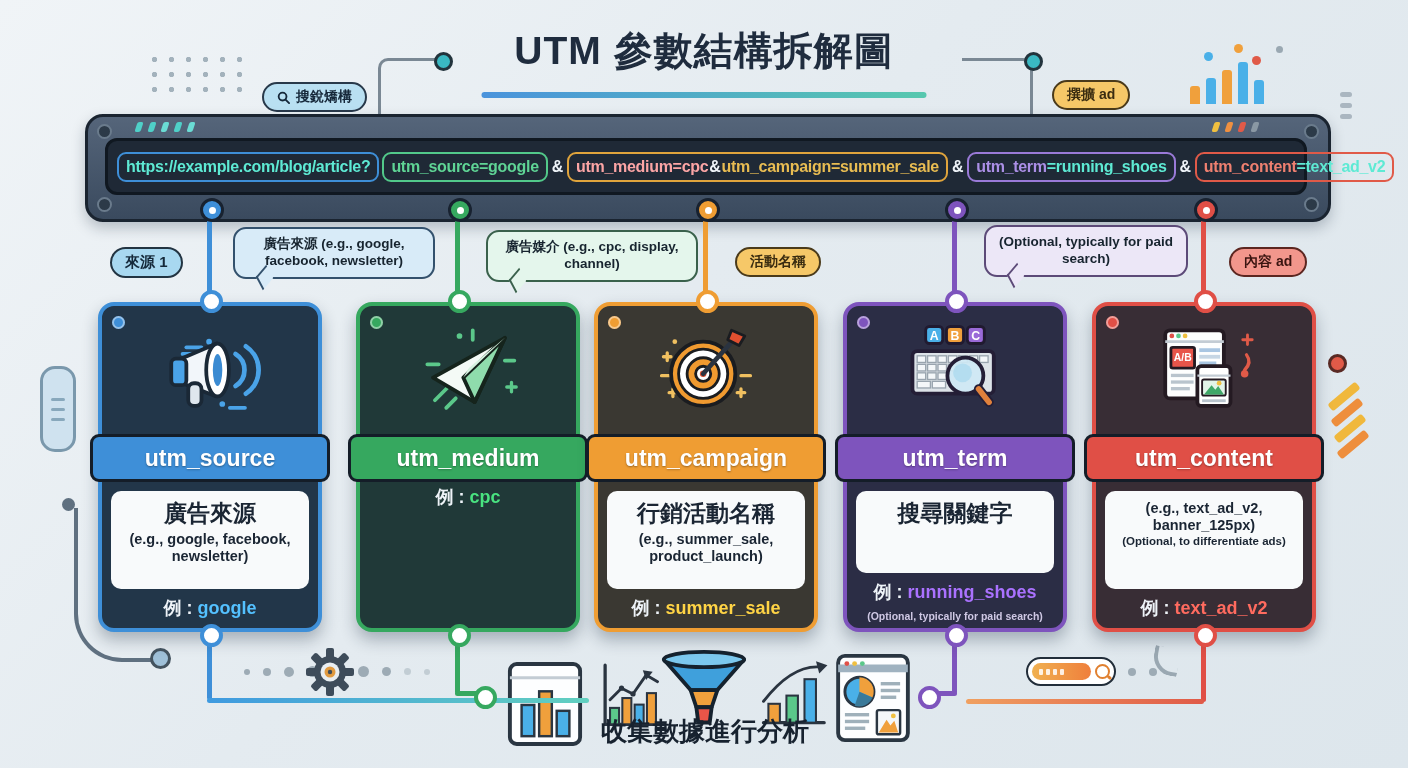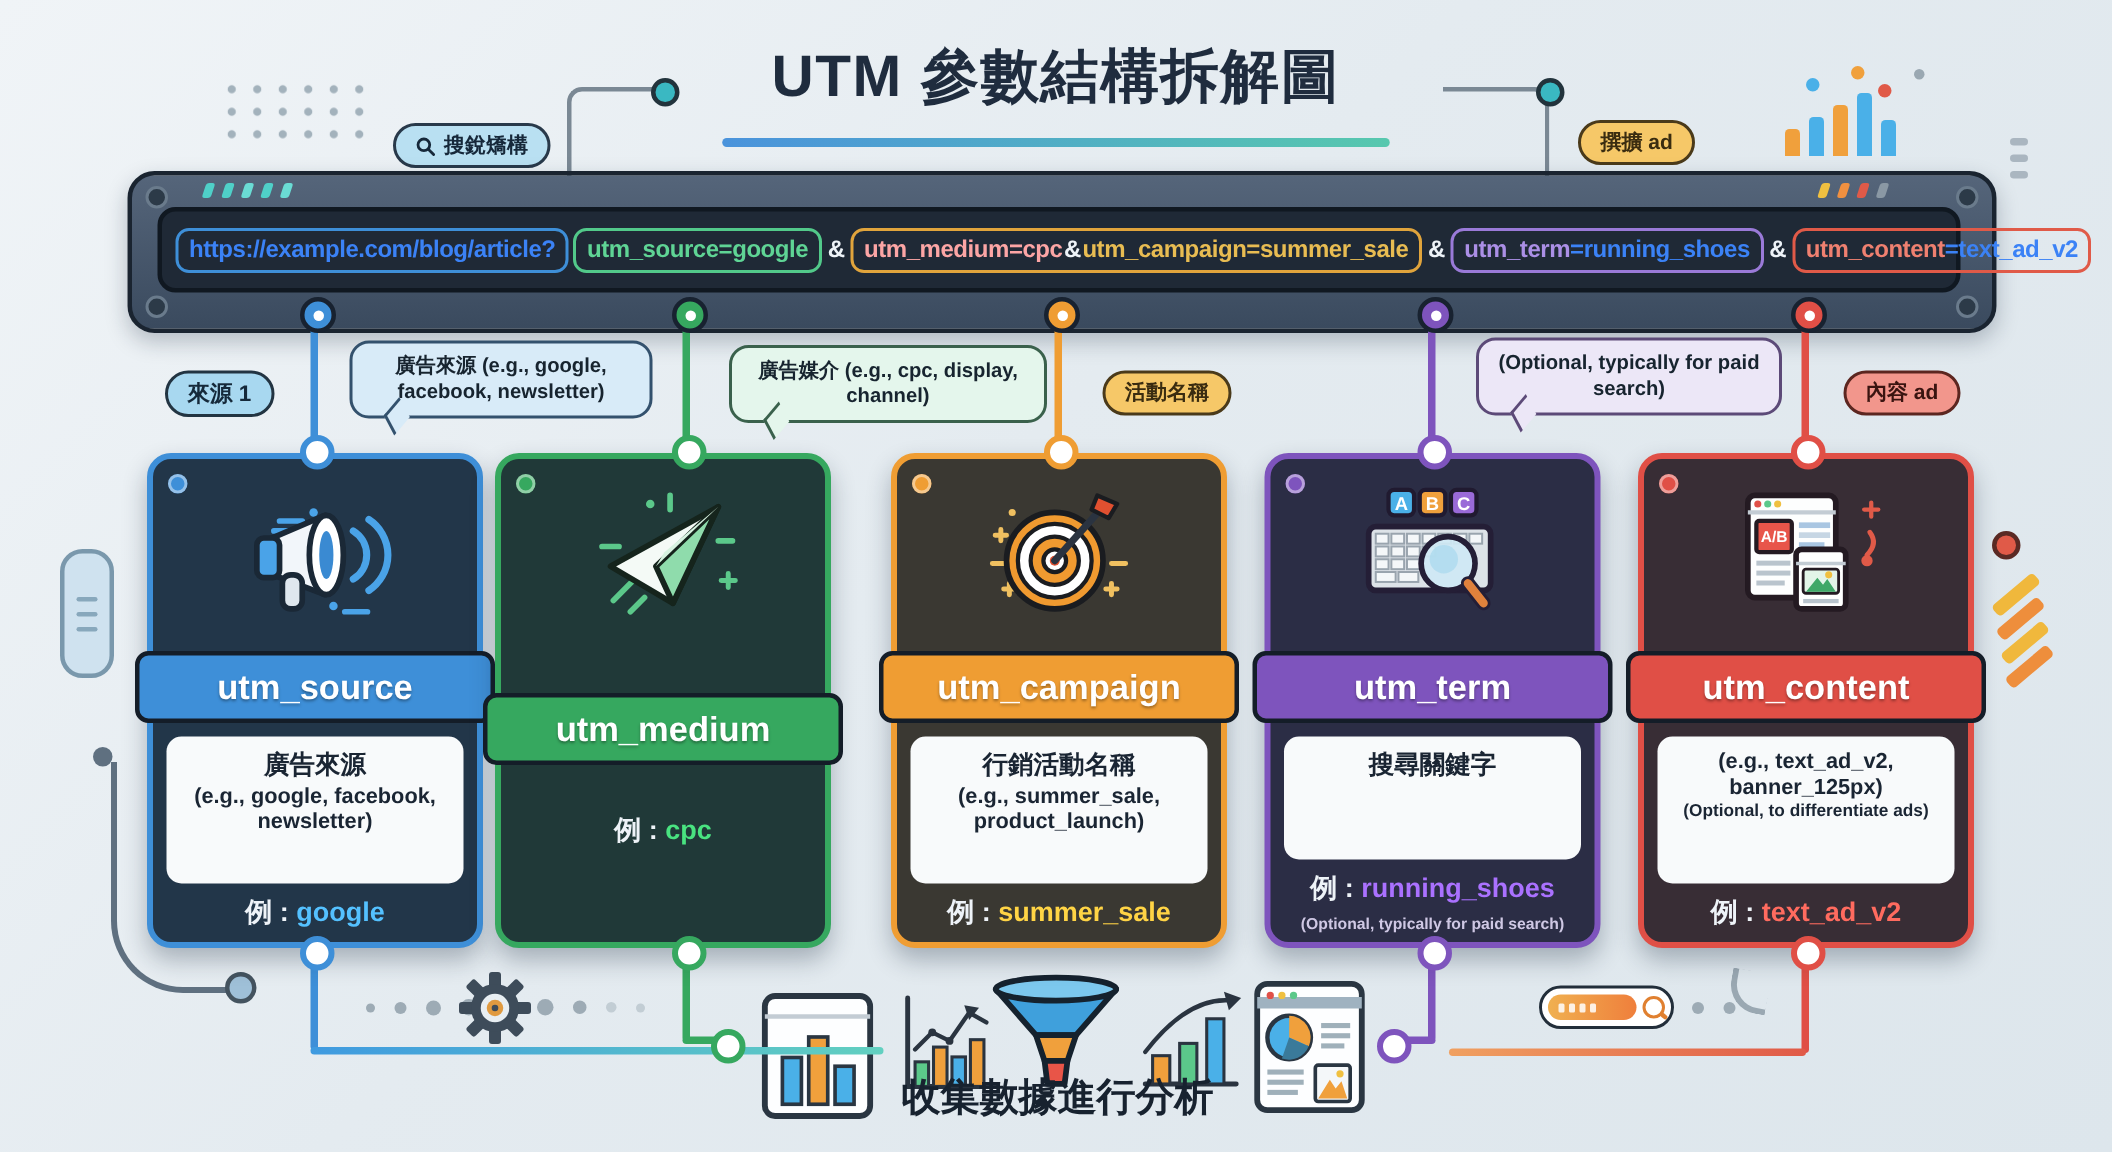--- a/index.html
+++ b/index.html
@@ -64,21 +64,21 @@
     box-shadow:0 6px 14px rgba(20,35,55,.25);}
   .screw{position:absolute;width:11px;height:11px;border-radius:50%;background:#2c3a48;
     border:2px solid #6a7b8c;}
   .dashrow{position:absolute;display:flex;gap:7px;}
   .dashrow span{width:6px;height:10px;border-radius:2px;transform:skewX(-18deg);display:block;}
   .urlinner{position:absolute;left:17px;top:21px;width:1202px;height:57px;border-radius:12px;
     background:#1f2936;border:3px solid #101821;display:flex;align-items:center;
     padding:0 9px;gap:3px;white-space:nowrap;font-weight:bold;font-size:16px;
     letter-spacing:-0.3px;box-sizing:border-box;}
   .seg{border:2.5px solid var(--accent,#888);border-radius:9px;padding:4px 7px;}
-  .t-white{color:#3b82f6;} .t-green{color:#5fd495;} .t-teal{color:#fca5a5;}
+  .t-white{color:#5eead4;} .t-green{color:#5fd495;} .t-teal{color:#fca5a5;}
   .t-yellow{color:#e8bc52;} .t-purple{color:#ab8fe6;} .t-salmon{color:#ef8070;}
   .amp{color:#eef3f8;padding:0 1px;}
 
   
   .stem{width:5px;top:206px;height:96px;background:var(--accent);z-index:2;}
   .node-top{width:18px;height:18px;border-radius:50%;top:198px;background:var(--accent);
     border:3px solid #182230;z-index:4;display:flex;align-items:center;justify-content:center;}
   .node-top i{width:7px;height:7px;border-radius:50%;background:#fff;}
   .ring{width:15px;height:15px;border-radius:50%;background:#fff;
     border:4px solid var(--accent);z-index:4;}
@@ -91,21 +91,21 @@
     display:flex;flex-direction:column;box-sizing:border-box;}
   .corner-dot{position:absolute;left:10px;top:10px;width:13px;height:13px;border-radius:50%;
     background:var(--accent);box-shadow:inset 0 0 0 2px rgba(255,255,255,.45);}
   .icon-area{height:128px;display:flex;align-items:center;justify-content:center;flex:none;}
   .card-header{margin:0 -12px;height:42px;flex:none;background:var(--accent);
     border:3px solid #141d28;border-radius:9px;display:flex;align-items:center;
     justify-content:center;color:#fff;font-weight:bold;font-size:23px;
     text-shadow:0 1px 2px rgba(0,0,0,.35);}
   .panel{margin:9px 9px 4px;background:#f8fafb;border-radius:10px;padding:7px 4px 6px;
     text-align:center;color:#1a2533;flex:1;}
-  .panel-title{font-weight:bold;font-size:17px;}
+  .panel-title{font-weight:bold;font-size:23px;}
   .panel-ex{font-weight:bold;font-size:14.5px;line-height:1.18;margin-top:2px;}
   .panel-note{font-weight:bold;font-size:11.5px;margin-top:1px;}
   .card-foot{text-align:center;font-weight:bold;font-size:18px;padding:3px 0 8px;flex:none;}
   .card-foot .lab{color:#eef3f8;} .card-foot .val{color:var(--accent);filter:brightness(1.35);}
   .foot-note{font-size:10.5px;font-weight:bold;color:#cfc8e4;text-align:center;
     margin-top:-2px;padding-bottom:6px;}
 
   
   .vline{width:5px;background:var(--accent);border-radius:3px;z-index:1;}
   .hline{height:5px;border-radius:3px;z-index:1;}
@@ -277,21 +277,21 @@
     <div class="panel">
       <div class="panel-title">廣告來源</div>
       <div class="panel-ex">(e.g., google, facebook, newsletter)</div>
     </div>
     <div class="card-foot">
       <span class="lab">例 :</span>
       <span class="val">google</span>
     </div>
   </div>
 
-  <div class="abs card" style="left: 330px; gap: 28px; --accent: #36a85f;">
+  <div class="abs card" style="left: 356px; --accent: #36a85f;">
     <div class="corner-dot"></div>
     <div class="icon-area">
       <svg width="104" height="96" viewBox="0 0 110 100">
         <path d="M20 82 l14 -14 M32 90 l10 -10" stroke="#5bc88a" stroke-width="4" stroke-linecap="round"></path>
         <path d="M60 8 v10 M104 40 h-10 M12 44 h12" stroke="#5bc88a" stroke-width="4" stroke-linecap="round"></path>
         <path d="M96 68 h10 M101 63 v10" stroke="#5bc88a" stroke-width="3.5" stroke-linecap="round"></path>
         <polygon points="18,58 94,16 62,84" fill="#f4faf6" stroke="#15241c" stroke-width="4" stroke-linejoin="round"></polygon>
         <polygon points="94,16 50,58 62,84" fill="#8fdcac" stroke="#15241c" stroke-width="4" stroke-linejoin="round"></polygon>
         <polygon points="50,58 94,16 56,48" fill="#d7f2e0"></polygon>
         <circle cx="46" cy="14" r="3" fill="#5bc88a"></circle>

